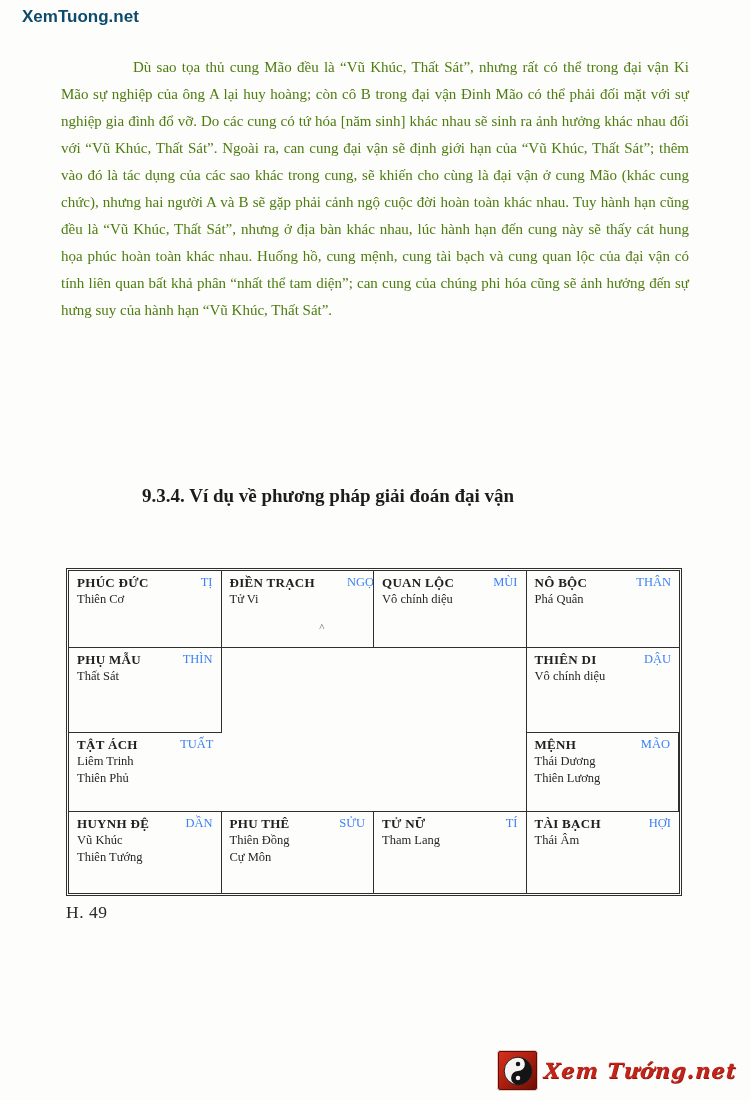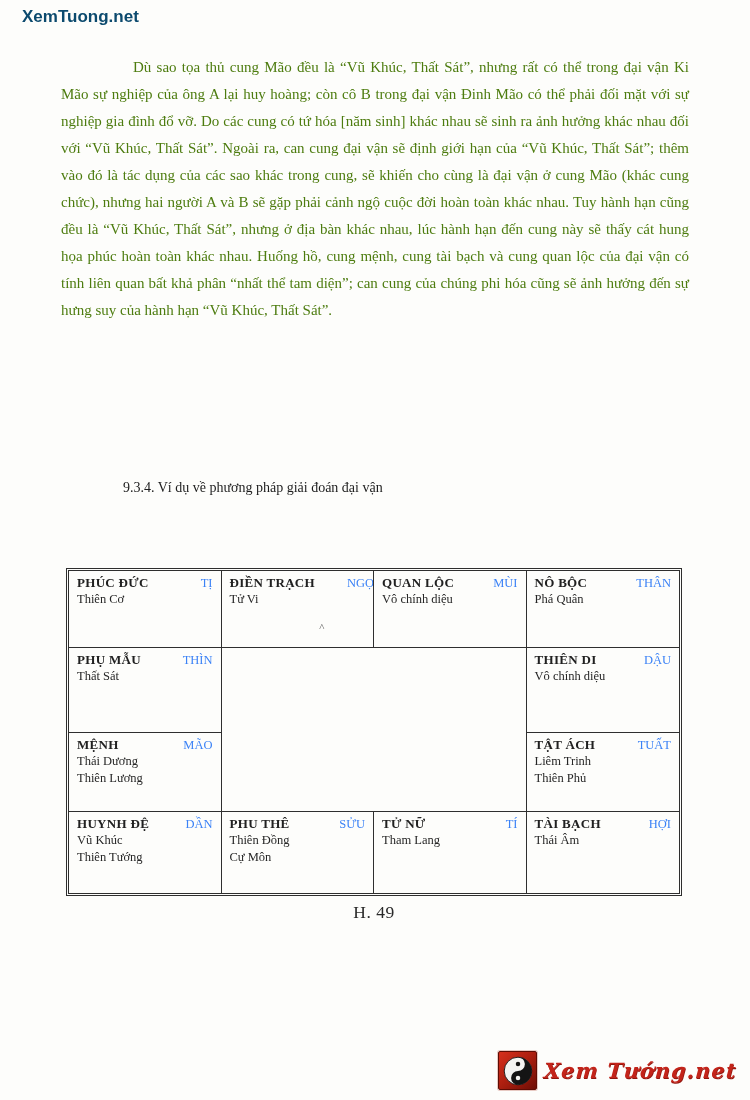--- a/index.html
+++ b/index.html
@@ -27,22 +27,22 @@
   .body-par{
     position:absolute;top:39px;left:61px;width:628px;
     font-size:15px;line-height:27px;
     text-align:justify;
     text-indent:72px;
     color:#4d7c0f;
   }
 
   
   .section-heading{
-    position:absolute;top:466px;left:123px;
-    font-size:14px;font-weight:normal;
+    position:absolute;top:466px;left:142px;
+    font-size:19px;font-weight:bold;
     color:#1c1c1c;
   }
 
   
   .intro-line{
     position:absolute;top:519px;left:61px;width:628px;
     font-size:20px;
     text-indent:72px;
     color:#242424;
   }
@@ -64,37 +64,37 @@
     border-right:1.5px solid #2f2f2f;
     border-bottom:1.5px solid #2f2f2f;
     padding:4px 8px 2px 8px;
     box-sizing:border-box;
     position:relative;
     overflow:hidden;
   }
   .cell.last-col{border-right:none;}
   .cell.last-row{border-bottom:none;}
   .cell.center{grid-column:2/4;grid-row:2/4;}
-  .cell-head{display:flex;justify-content:space-between;align-items:center;gap:32px;}
+  .cell-head{display:flex;justify-content:space-between;align-items:flex-start;gap:32px;}
   .pname{
     font-weight:bold;font-size:13px;letter-spacing:.3px;color:#212121;
     white-space:nowrap;
   }
   .pbranch{font-size:12.5px;color:#3b82f6;white-space:nowrap;}
   .pstar{font-weight:normal;font-size:12.5px;line-height:17px;color:#262626;}
   .star-gap{}
   .artifact{
     position:absolute;right:32%;bottom:14px;
     font-size:11px;color:#5a5a5a;font-weight:normal;
   }
 
   
   .fig-caption{
     position:absolute;top:902px;left:66px;width:616px;
-    text-align:center;font-size:17.5px;color:#2a2a2a;
+    text-align:left;font-size:17.5px;color:#2a2a2a;
     letter-spacing:.5px;
   }
 
   
   .footer-logo{
     position:absolute;top:1051px;right:13px;
     display:flex;align-items:center;gap:7px;
     cursor:pointer;
   }
   .logo-icon{
@@ -174,36 +174,36 @@
       <div class="cell center"></div>
 
       <div class="cell last-col">
         <div class="cell-head">
           <span class="pname">THIÊN DI</span>
           <span class="pbranch">DẬU</span>
         </div>
         <div class="pstar">Vô chính diệu</div>
       </div>
 
+      <div class="cell last-col">
+        <div class="cell-head">
+          <span class="pname">TẬT ÁCH</span>
+          <span class="pbranch">TUẤT</span>
+        </div>
+        <div class="pstar">Liêm Trinh</div>
+        <div class="pstar">Thiên Phủ</div>
+      </div>
+
       <div class="cell">
         <div class="cell-head">
           <span class="pname">MỆNH</span>
           <span class="pbranch">MÃO</span>
         </div>
         <div class="pstar">Thái Dương</div>
         <div class="pstar">Thiên Lương</div>
-      </div>
-
-      <div class="cell last-col">
-        <div class="cell-head">
-          <span class="pname">TẬT ÁCH</span>
-          <span class="pbranch">TUẤT</span>
-        </div>
-        <div class="pstar">Liêm Trinh</div>
-        <div class="pstar">Thiên Phủ</div>
       </div>
 
       <div class="cell last-row">
         <div class="cell-head">
           <span class="pname">HUYNH ĐỆ</span>
           <span class="pbranch">DẦN</span>
         </div>
         <div class="pstar">Vũ Khúc</div>
         <div class="pstar">Thiên Tướng</div>
       </div>

